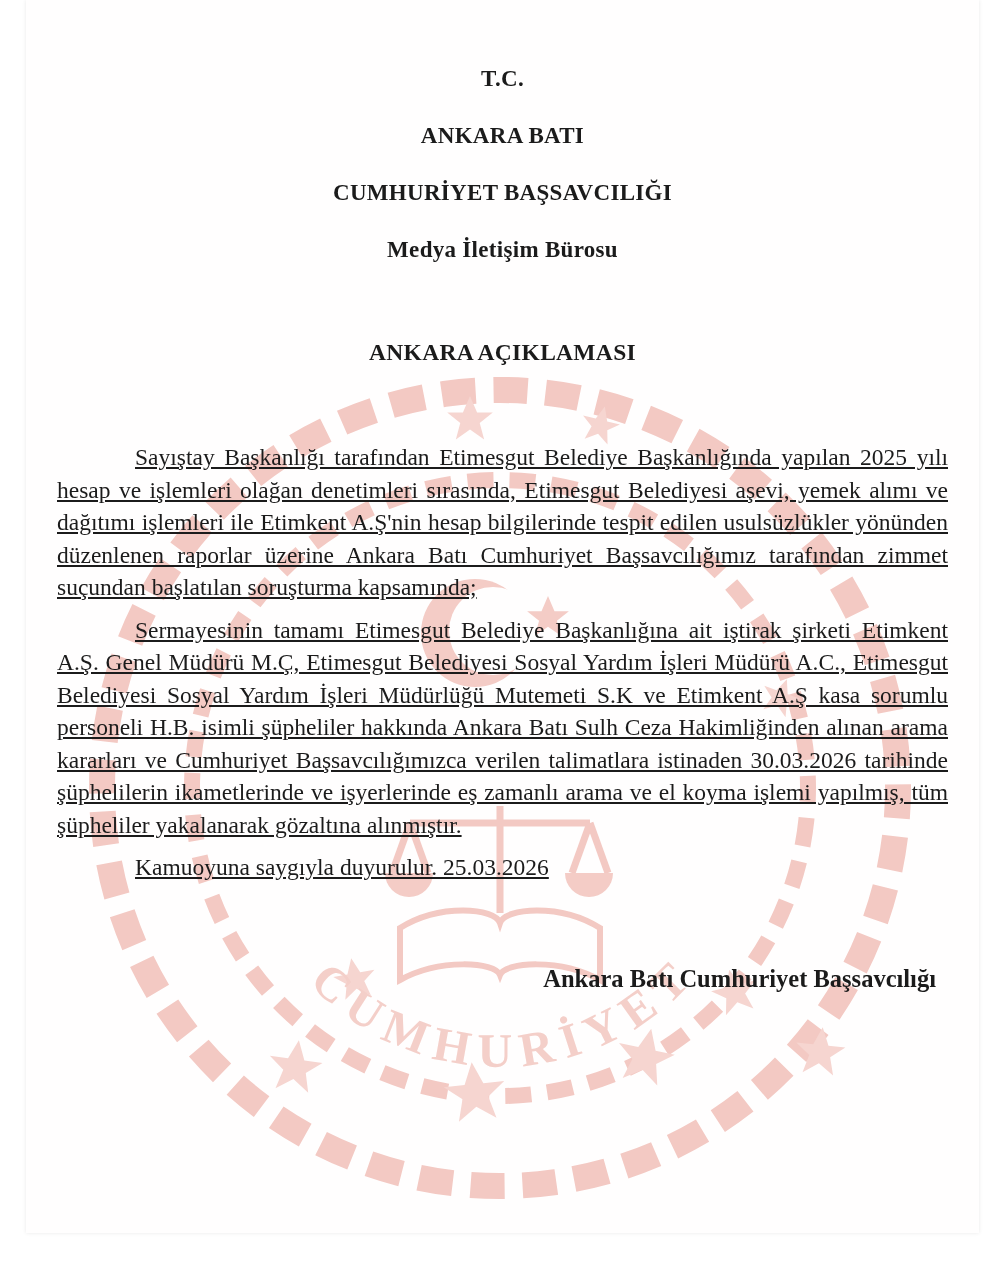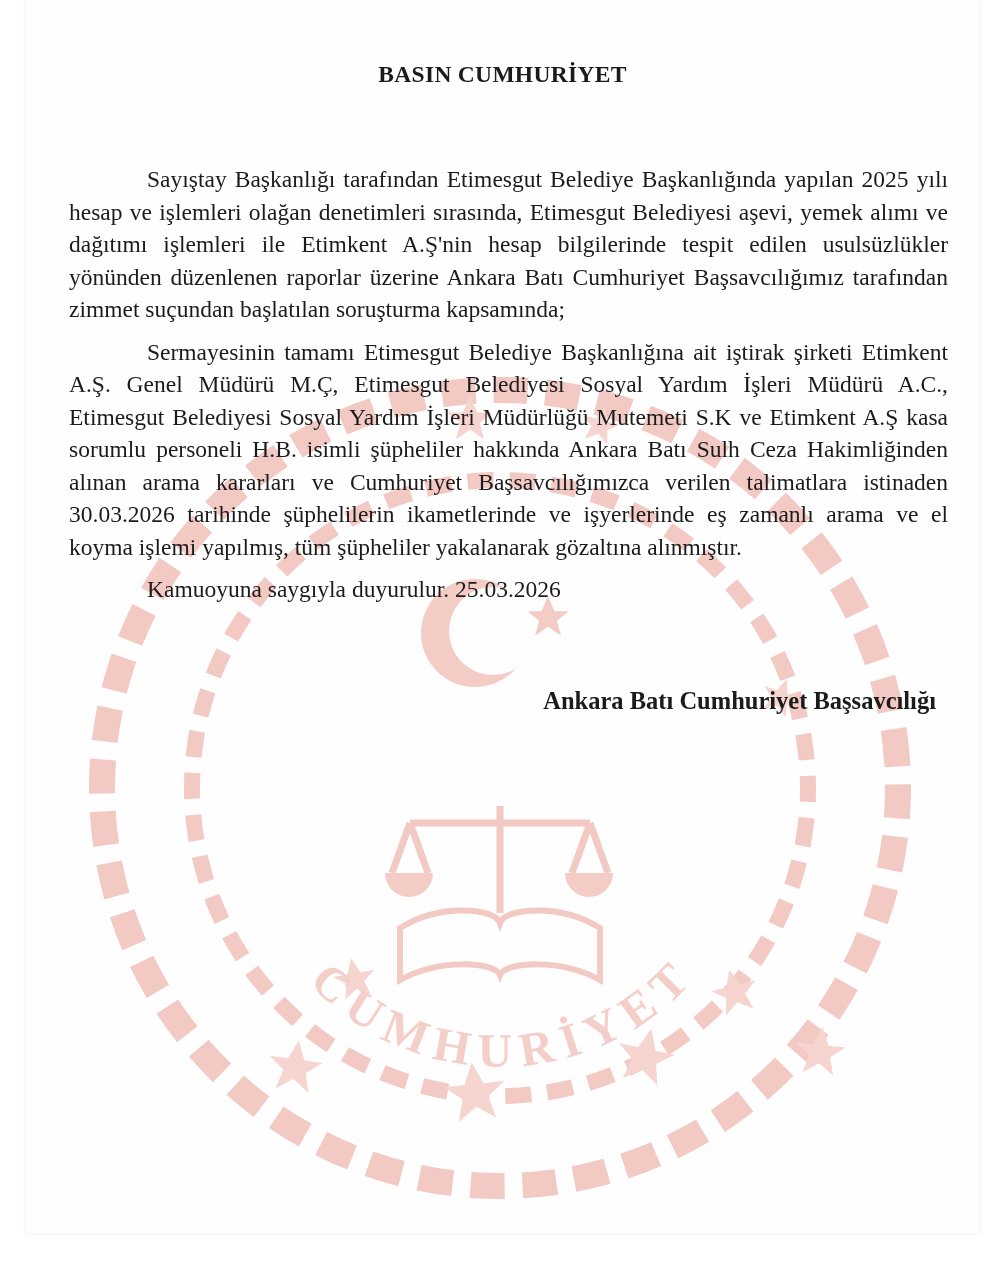--- a/index.html
+++ b/index.html
@@ -55,25 +55,26 @@
     text-align: center;
     font-weight: bold;
     font-size: 23.5px;
     line-height: 30px;
     letter-spacing: 0.3px;
   }
   .body-block {
     margin-top: 74px;
   }
   .body-block p {
-    margin: 0 0 10px 12px;
+    margin: 0 0 10px 0;
     font-size: 23.5px;
     line-height: 32.5px;
     text-align: justify;
     text-indent: 78px;
+    text-decoration: underline;
   }
   .closing-line {
     margin: 0;
     font-size: 23.5px;
     line-height: 32.5px;
     text-indent: 78px;
   }
   .signature-line {
     margin-top: 80px;
     text-align: right;
@@ -140,22 +141,28 @@
         <use href="#wm-star" transform="translate(700,330) scale(1.0) rotate(20)"></use>
       </g>
 
       <text class="wm-text">
         <textPath href="#wm-textarc" startOffset="12%">CUMHURİYET</textPath>
       </text>
     </svg>
 
     <div class="content">
 
+      <div class="letterhead">
+        <div class="lh-line">T.C.</div>
+        <div class="lh-line">ANKARA BATI</div>
+        <div class="lh-line">CUMHURİYET BAŞSAVCILIĞI</div>
+        <div class="lh-line">Medya İletişim Bürosu</div>
+      </div>
 
-      <div class="doc-title">BASIN CUMHURİYET</div>
+      <div class="doc-title">ANKARA AÇIKLAMASI</div>
 
       <div class="body-block">
         <p>Sayıştay Başkanlığı tarafından Etimesgut Belediye Başkanlığında yapılan 2025 yılı hesap ve işlemleri olağan denetimleri sırasında, Etimesgut Belediyesi aşevi, yemek alımı ve dağıtımı işlemleri ile Etimkent A.Ş'nin hesap bilgilerinde tespit edilen usulsüzlükler yönünden düzenlenen raporlar üzerine Ankara Batı Cumhuriyet Başsavcılığımız tarafından zimmet suçundan başlatılan soruşturma kapsamında;</p>
         <p>Sermayesinin tamamı Etimesgut Belediye Başkanlığına ait iştirak şirketi Etimkent A.Ş. Genel Müdürü M.Ç, Etimesgut Belediyesi Sosyal Yardım İşleri Müdürü A.C., Etimesgut Belediyesi Sosyal Yardım İşleri Müdürlüğü Mutemeti S.K ve Etimkent A.Ş kasa sorumlu personeli H.B. isimli şüpheliler hakkında Ankara Batı Sulh Ceza Hakimliğinden alınan arama kararları ve Cumhuriyet Başsavcılığımızca verilen talimatlara istinaden 30.03.2026 tarihinde şüphelilerin ikametlerinde ve işyerlerinde eş zamanlı arama ve el koyma işlemi yapılmış, tüm şüpheliler yakalanarak gözaltına alınmıştır.</p>
         <p class="closing-line">Kamuoyuna saygıyla duyurulur. 25.03.2026</p>
       </div>
 
       <div class="signature-line">Ankara Batı Cumhuriyet Başsavcılığı</div>
 
     </div>

